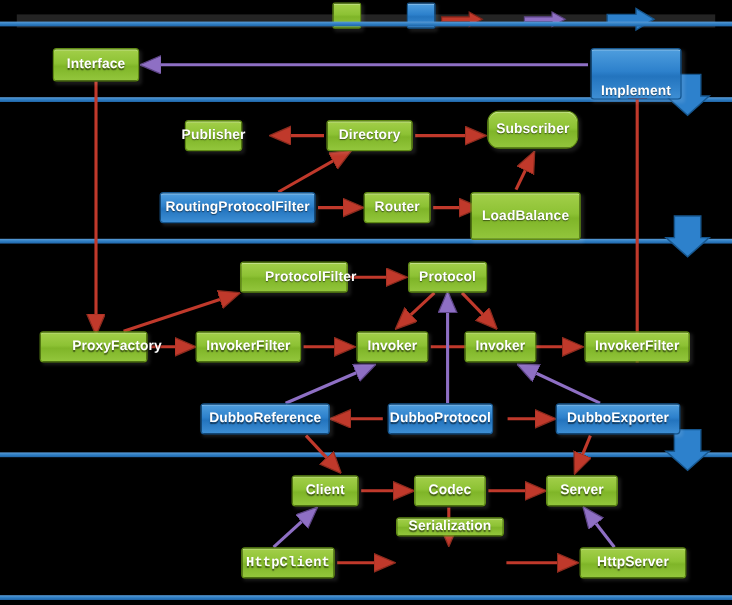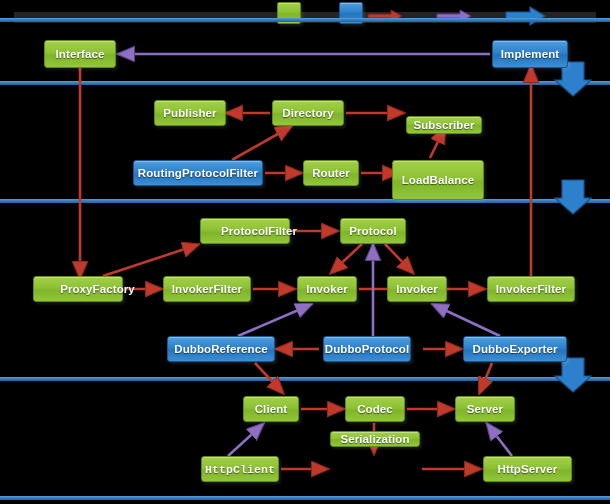--- a/index.html
+++ b/index.html
@@ -109,31 +109,31 @@
     <g fill="#2d81cc" stroke="#17578f" stroke-width="1.2">
       <path d="M562,62 L584,62 L584,80 L591,80 L573,96 L555,80 L562,80 Z"></path>
       <path d="M562,180 L584,180 L584,198 L591,198 L573,214 L555,198 L562,198 Z"></path>
       <path d="M562,358 L584,358 L584,376 L591,376 L573,392 L555,376 L562,376 Z"></path>
     </g>
   </svg>
 
   <div class="node green shadow" style="left:44px;top:40px;width:72px;height:28px;">
     <span>Interface</span>
   </div>
-  <div class="node blue shadow" style="left:492px;top:40px;width:76px;height:28px;">
+  <div class="node blue shadow" style="left:492px;top:40px;width:76px;height:43px;align-items:flex-end;">
     <span>Implement</span>
   </div>
 
-  <div class="node green shadow" style="left:154px;top:100px;width:72px;height:26px;">
+  <div class="node green shadow" style="left:154px;top:100px;width:48px;height:26px;">
     <span>Publisher</span>
   </div>
   <div class="node green shadow" style="left:272px;top:100px;width:72px;height:26px;">
     <span>Directory</span>
   </div>
-  <div class="node green shadow" style="left:406px;top:116px;width:76px;height:18px;">
+  <div class="node green shadow" style="left:406px;top:92px;width:76px;height:32px;border-radius:10px;">
     <span>Subscriber</span>
   </div>
 
   <div class="node blue shadow" style="left:133px;top:160px;width:130px;height:26px;">
     <span>RoutingProtocolFilter</span>
   </div>
   <div class="node green shadow" style="left:303px;top:160px;width:56px;height:26px;">
     <span>Router</span>
   </div>
   <div class="node green shadow" style="left:392px;top:160px;width:92px;height:40px;">

